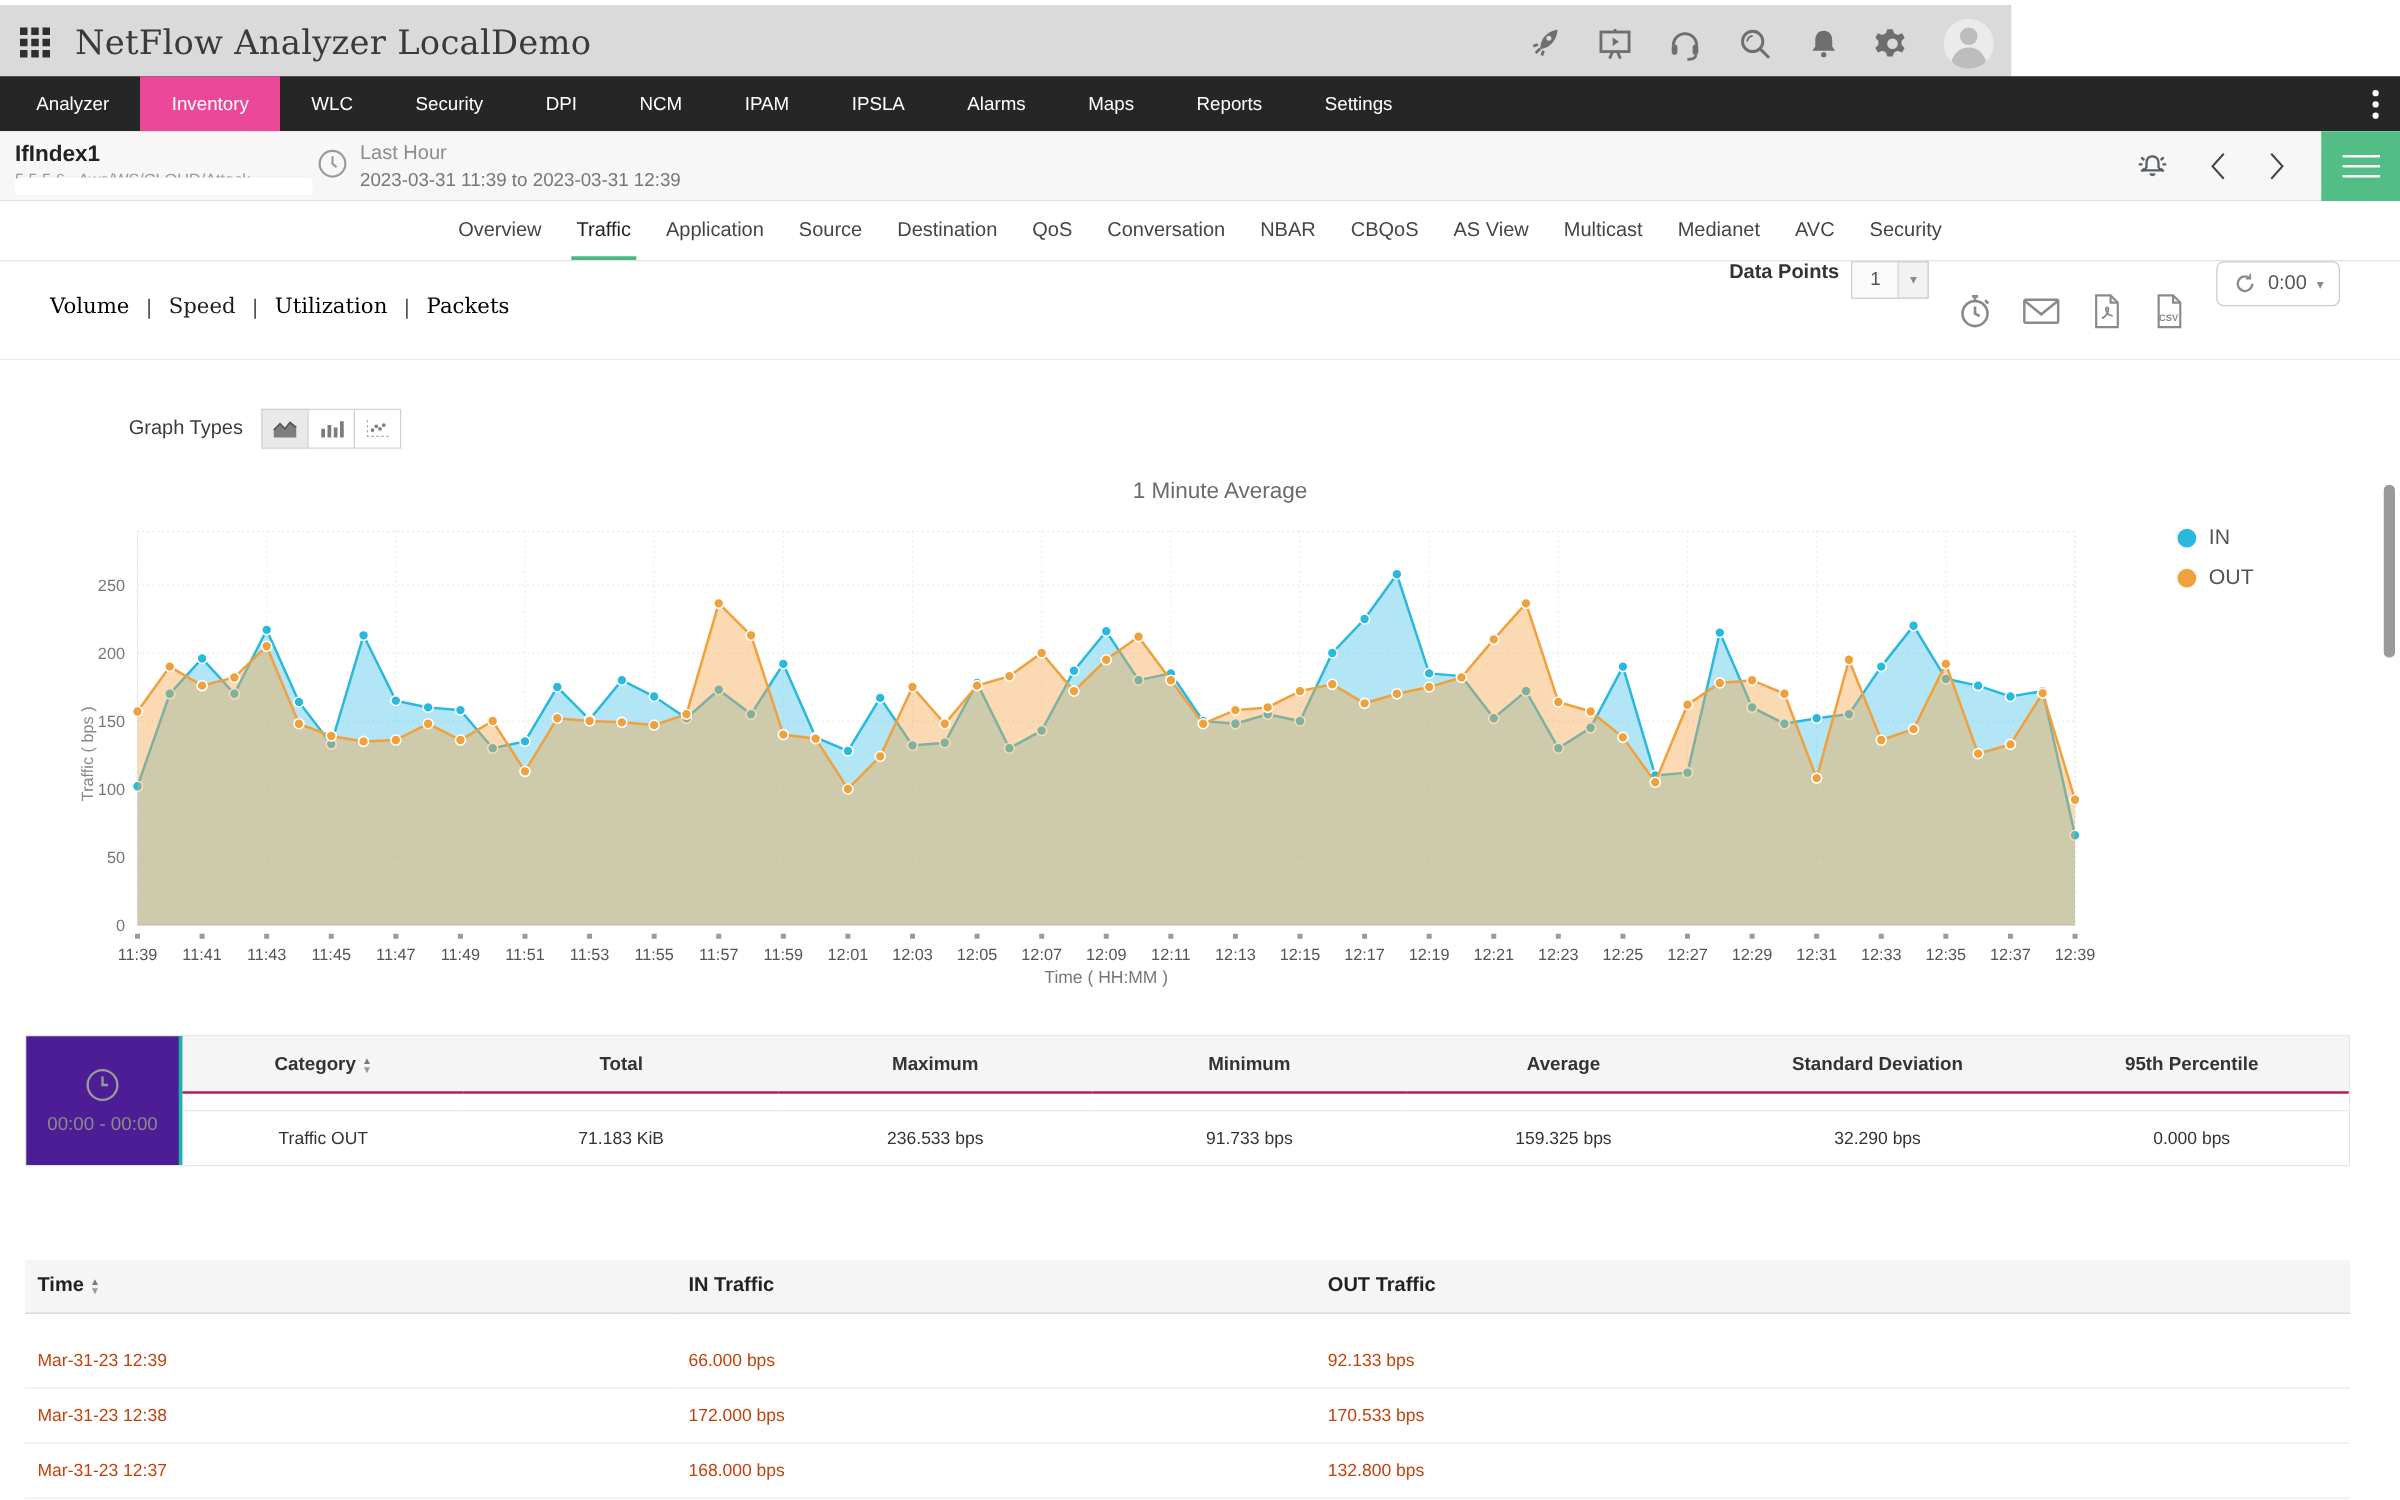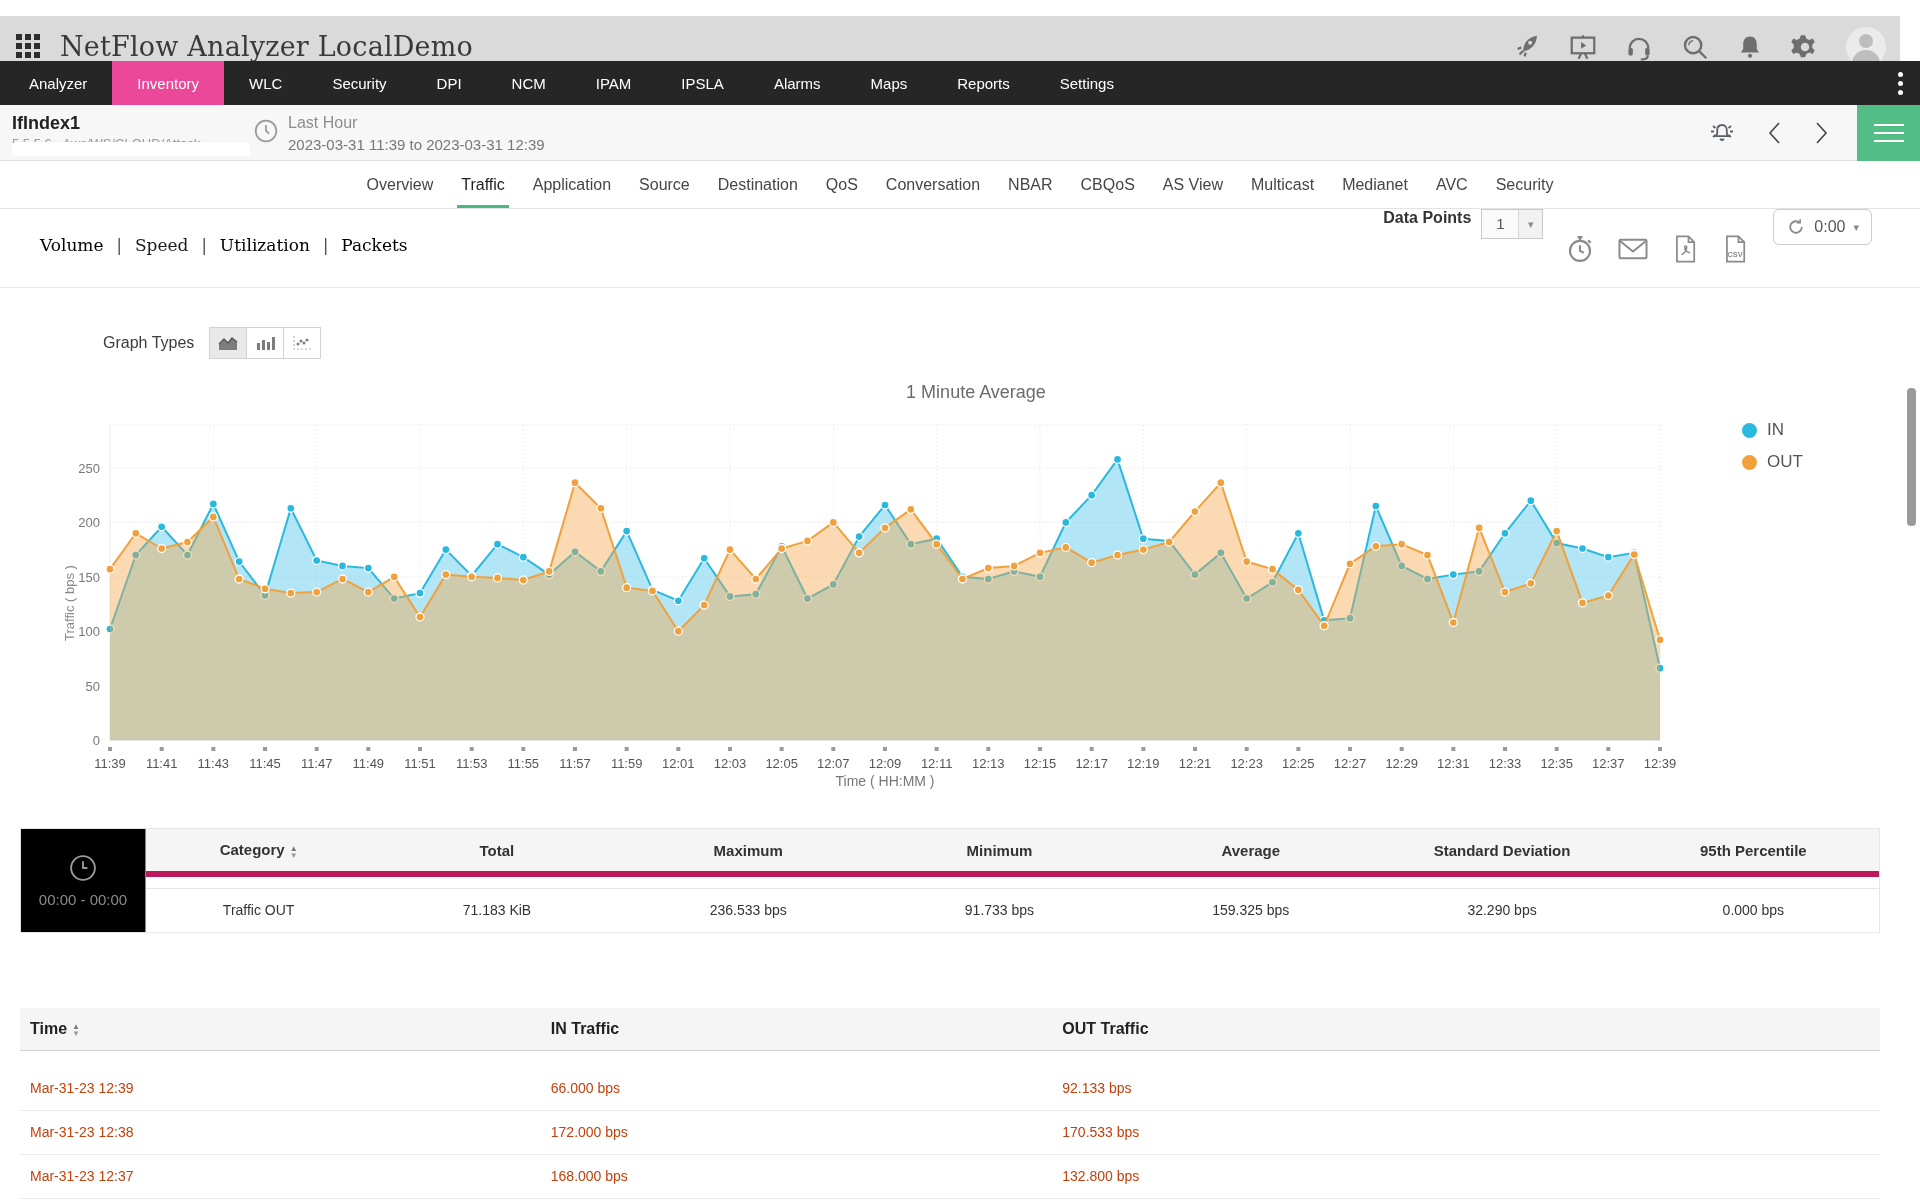--- a/index.html
+++ b/index.html
@@ -1,20 +1,20 @@
 <!DOCTYPE html>
 <html><head>
 <meta charset="utf-8">
 <style>
   * { margin:0; padding:0; box-sizing:border-box; }
   html,body { width:1920px; height:1200px; overflow:hidden; background:#fff;
     font-family:"Liberation Sans", sans-serif; }
 
   
-  .topbar { position:absolute; left:0; top:16px; width:1900px; height:61px;
+  .topbar { position:absolute; left:0; top:4px; width:1609px; height:61px;
     background:#dadada; display:flex; align-items:center; }
   .apps-grid { margin-left:16px; width:26px; height:26px; display:grid;
     grid-template-columns:repeat(3,6px); grid-template-rows:repeat(3,6px); gap:3px; }
   .apps-grid span { background:#2e2e2e; width:6px; height:6px; }
   .app-title { font-family:"DejaVu Serif", serif; font-size:27px; color:#3a3a3a;
     margin-left:18px; letter-spacing:0.2px; }
   .topbar-icons { position:absolute; right:14px; top:0; height:61px;
     display:flex; align-items:center; gap:26px; }
   .topbar-icons svg { display:block; }
   .avatar { width:40px; height:40px; border-radius:50%; background:#ebebeb;
@@ -94,27 +94,27 @@
   .chart-wrap { position:absolute; left:60px; top:388px; width:1660px; height:430px; }
   .chart-wrap svg text { font-family:"Liberation Sans", sans-serif; }
   .legend { position:absolute; left:1742px; top:420px; }
   .legend-item { display:flex; align-items:center; margin-bottom:12px; cursor:pointer; }
   .legend-dot { width:15px; height:15px; border-radius:50%; margin-right:10px; }
   .legend-label { font-size:17px; color:#555; }
 
   
   .summary { position:absolute; left:20px; top:828px; width:1860px; display:flex;
     border:1px solid #e6e6e6; }
-  .time-panel { width:125px; background:#000000; border-right:1px solid #14b8a6;
+  .time-panel { width:125px; background:#4c1d95; border-right:3px solid #14b8a6;
     display:flex; flex-direction:column; align-items:center; justify-content:center; gap:8px; }
   .time-panel .tw { font-size:15px; color:#8a8a8a; }
   table { border-collapse:collapse; }
   .sum-table { flex:1; }
   .sum-table th { height:45px; background:#f5f5f5; font-size:15px; color:#333;
-    font-weight:bold; text-align:center; border-bottom:6px solid #be185d; cursor:pointer; }
+    font-weight:bold; text-align:center; border-bottom:2px solid #be185d; cursor:pointer; }
   .sum-table td { height:44px; font-size:14px; color:#333; text-align:center;
     border-top:1px solid #e6e6e6; background:#fff; }
   .sum-table tr.spacer td { height:14px; border-top:none; }
   .sort { display:inline-flex; flex-direction:column; font-size:8px; line-height:7px;
     color:#999; margin-left:5px; vertical-align:middle; }
   .sort .up { color:#777; }
 
   
   .timetable { position:absolute; left:20px; top:1008px; width:1860px; }
   .timetable table { width:100%; }

